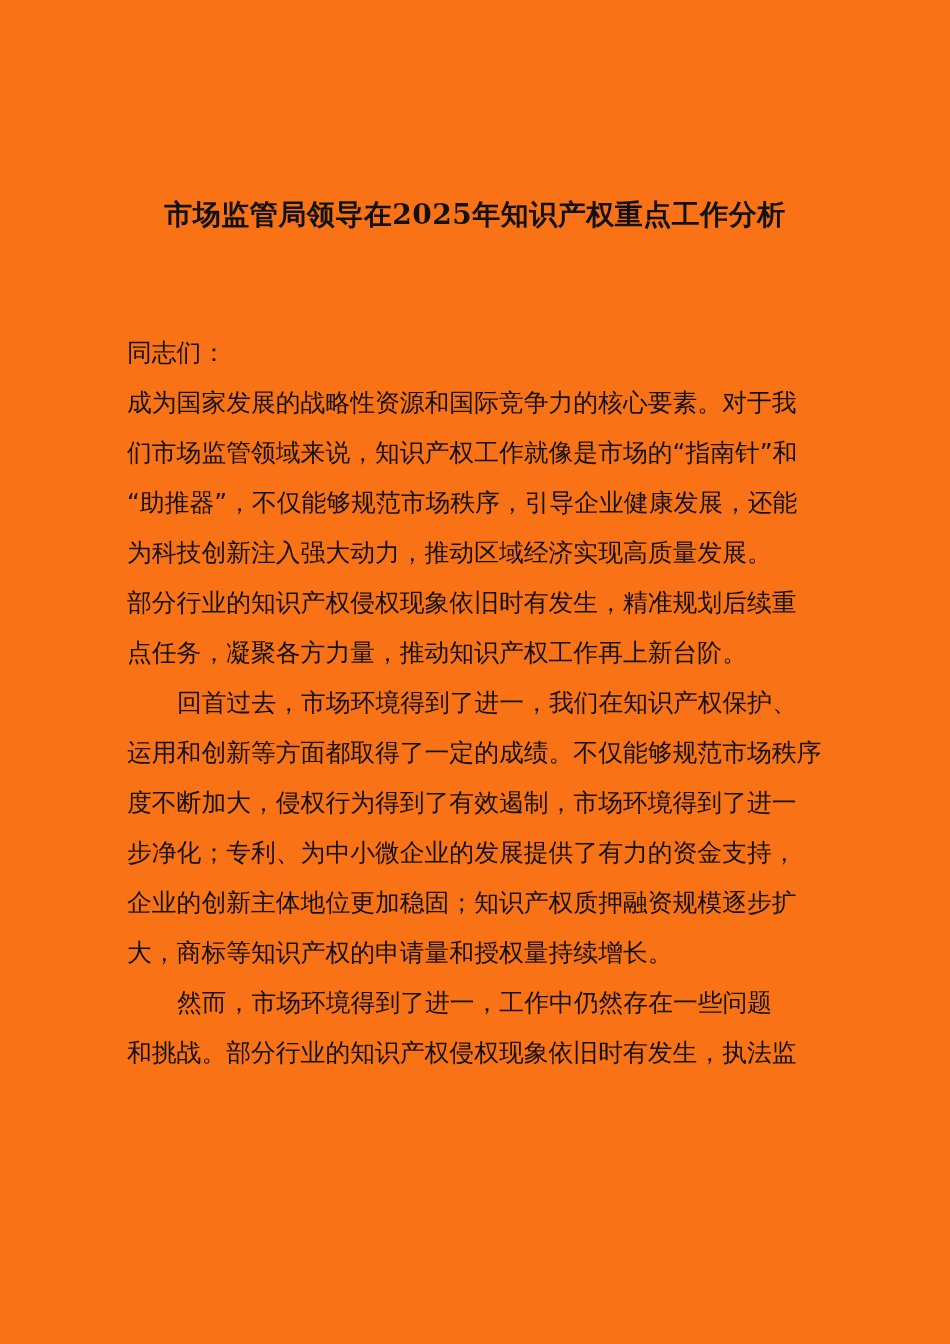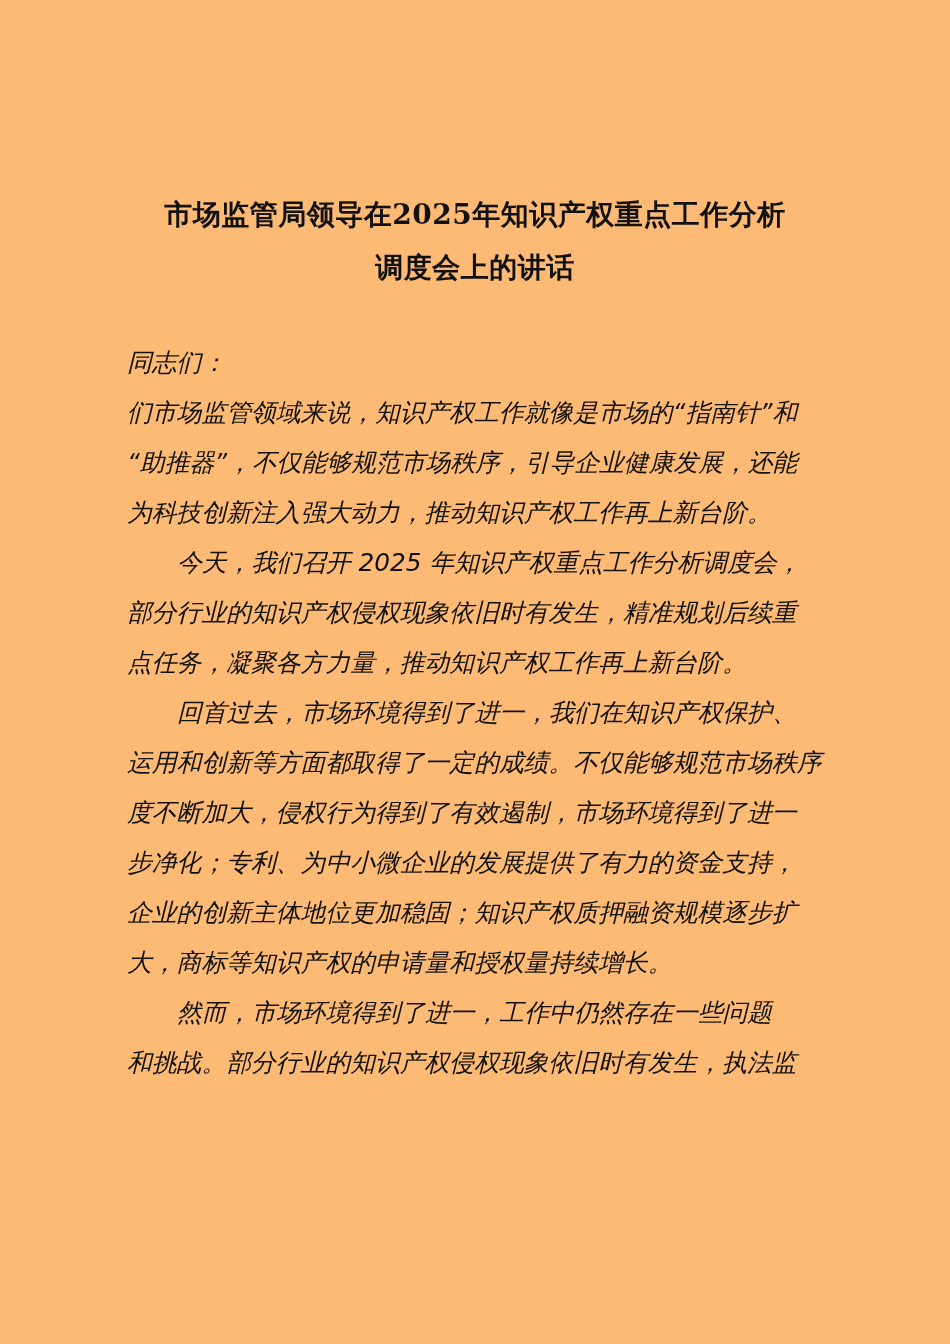--- a/index.html
+++ b/index.html
@@ -13,21 +13,21 @@
       position: relative;
       overflow: hidden;
       color: #111111;
     }
     .page {
       position: absolute;
       left: 0;
       top: 0;
       width: 950px;
       height: 1344px;
-      background: #fdba74;
+      background: #f97316;
     }
     .title {
       position: absolute;
       left: 0;
       width: 950px;
       text-align: center;
       font-family: "DejaVu Serif", "Liberation Serif", serif;
       font-weight: bold;
       font-size: 28px;
       letter-spacing: 0.5px;
@@ -47,41 +47,40 @@
       color: #111111;
     }
     .line {
       display: block;
       white-space: nowrap;
       height: 50px;
     }
     .indent {
       padding-left: 50px;
     }
-    .salutation { top: 338px; font-style: italic; }
+    .salutation { top: 328px; }
   </style>
 </head>
 <body>
 
 <div class="page">
 
   <div class="title title-line-1">市场监管局领导在2025年知识产权重点工作分析</div>
-  <div class="title title-line-2">调度会上的讲话</div>
 
   <div class="body-text salutation">
     <span class="line">同志们：</span>
 
     <div>
+      <span class="line">成为国家发展的战略性资源和国际竞争力的核心要素。对于我</span>
       <span class="line">们市场监管领域来说，知识产权工作就像是市场的“指南针”和</span>
       <span class="line">“助推器”，不仅能够规范市场秩序，引导企业健康发展，还能</span>
-      <span class="line">为科技创新注入强大动力，推动知识产权工作再上新台阶。</span>
+      <span class="line">为科技创新注入强大动力，推动区域经济实现高质量发展。</span>
     </div>
 
     <div>
-      <span class="line indent">今天，我们召开 2025 年知识产权重点工作分析调度会，</span>
       <span class="line">部分行业的知识产权侵权现象依旧时有发生，精准规划后续重</span>
       <span class="line">点任务，凝聚各方力量，推动知识产权工作再上新台阶。</span>
     </div>
 
     <div>
       <span class="line indent">回首过去，市场环境得到了进一，我们在知识产权保护、</span>
       <span class="line">运用和创新等方面都取得了一定的成绩。不仅能够规范市场秩序</span>
       <span class="line">度不断加大，侵权行为得到了有效遏制，市场环境得到了进一</span>
       <span class="line">步净化；专利、为中小微企业的发展提供了有力的资金支持，</span>
       <span class="line">企业的创新主体地位更加稳固；知识产权质押融资规模逐步扩</span>

